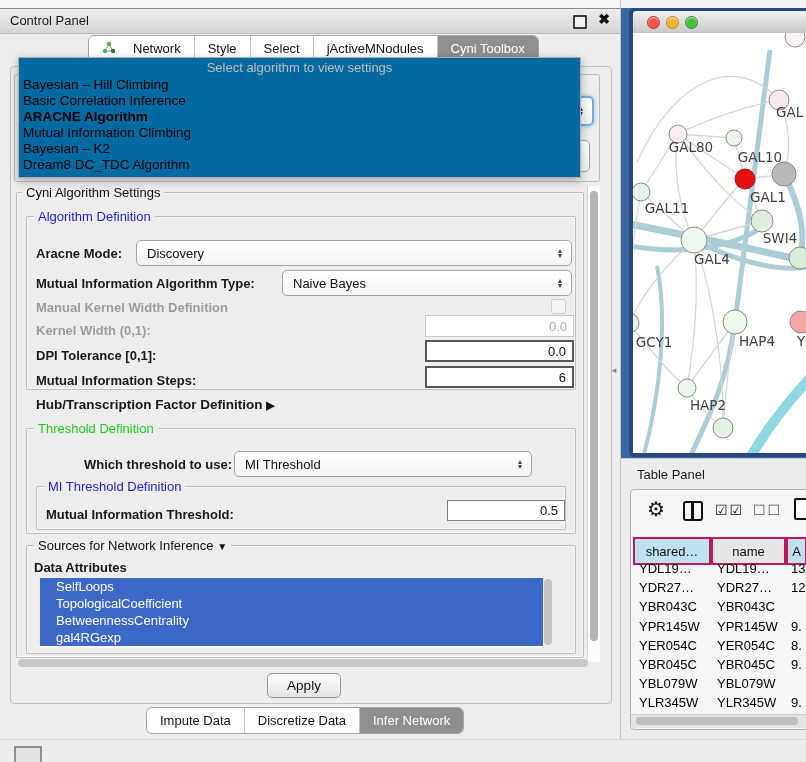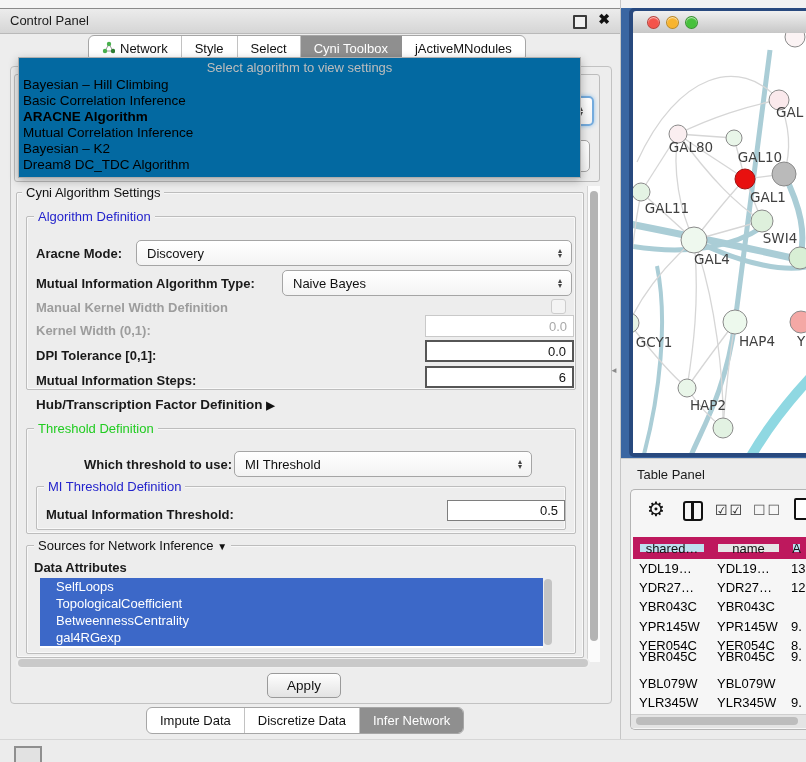--- a/index.html
+++ b/index.html
@@ -7,21 +7,21 @@
   .abs{position:absolute;}
   
   .control-panel{left:0;top:0;width:620px;height:739px;background:#ededed;border-right:1px solid #c6c6c6;}
   .top-strip{left:0;top:0;width:620px;height:8px;background:#f5f5f5;}
   .titlebar{left:0;top:8px;width:620px;height:24px;background:linear-gradient(#ececec,#d5d5d5);border-top:1px solid #8a8a8a;border-bottom:1px solid #b9b9b9;}
   .titlebar .wtitle{position:absolute;left:10px;top:4px;font-size:13px;color:#1b1b1b;}
   .float-ic{position:absolute;right:33px;top:6px;width:10px;height:10px;border:2px solid #3a3a3a;border-radius:1px;background:#f0f0f0;}
   .close-ic{position:absolute;right:10px;top:2px;font-size:14px;color:#111;font-weight:bold;cursor:default;}
   
   .tabbar{display:flex;height:25px;border:1px solid #a6a6a6;border-radius:6px;overflow:hidden;background:#fff;}
-  .tab{display:flex;align-items:center;gap:5px;padding:0 13px;font-size:13px;color:#111;border-right:1px solid #c2c2c2;white-space:nowrap;}
+  .tab{display:flex;align-items:center;gap:18px;padding:0 13px;font-size:13px;color:#111;border-right:1px solid #c2c2c2;white-space:nowrap;}
   .tab:last-child{border-right:none;}
   .tab.sel{background:var(--tab-sel);color:#fff;border-color:var(--tab-sel);}
   .toptabs{left:88px;top:35px;}
   .bottomtabs{left:146px;top:707px;}
   
   .content-border{left:10px;top:66px;width:600px;height:636px;border:1px solid #c2c2c2;border-radius:4px;background:#ededed;}
   .bg-group{left:14px;top:74px;width:584px;height:106px;border:1px solid #bcbcbc;border-radius:3px;}
   .combo{background:linear-gradient(#ffffff,#f3f3f3);border:1px solid #a5a5a5;border-radius:5px;font-size:13px;color:#111;display:flex;align-items:center;}
   .combo .cval{flex:1;padding-left:10px;overflow:hidden;white-space:nowrap;}
   .combo .stepper{width:14px;font-size:8px;line-height:5px;color:#444;text-align:center;padding-right:4px;}
@@ -70,21 +70,21 @@
   
   .tp-bar{left:621px;top:458px;width:185px;height:31px;background:#ececec;border-top:1px solid #cccccc;}
   .tp-bar .tptitle{position:absolute;left:16px;top:8px;font-size:13px;color:#1b1b1b;}
   .table-panel{left:630px;top:489px;width:176px;height:239px;background:#f6f6f6;border:1px solid #b4b4b4;border-right:none;border-radius:5px 0 0 5px;overflow:hidden;}
   .tp-toolbar{position:absolute;left:0;top:0;width:176px;height:44px;}
   .gear{position:absolute;left:16px;top:7px;font-size:20px;color:#111;}
   .colview{position:absolute;left:52px;top:11px;width:16px;height:16px;border:2.5px solid #111;border-radius:3px;}
   .colview .mid{position:absolute;left:6px;top:0;width:2.5px;height:16px;background:#111;}
   .checkset{position:absolute;top:12px;font-size:14px;color:#222;letter-spacing:2px;}
   .fnicon{position:absolute;left:163px;top:8px;width:13px;height:18px;border:2.5px solid #111;border-radius:2px;background:#fff;}
-  .thead{position:absolute;top:47px;height:22px;font-size:13px;color:#111;display:flex;align-items:center;justify-content:center;border:7px solid #be185d;box-sizing:border-box;}
+  .thead{position:absolute;top:47px;height:28px;font-size:13px;color:#111;display:flex;align-items:center;justify-content:center;border:2px solid #be185d;box-sizing:border-box;}
   .trow{position:absolute;height:19.2px;font-size:13px;color:#000;white-space:nowrap;}
   .trow span{position:absolute;top:1px;}
   .tp-hscroll{position:absolute;left:0px;top:224px;width:176px;height:13px;background:#e4e4e4;border-top:1px solid #cfcfcf;}
   .tp-hscroll .thumb{position:absolute;left:5px;top:2px;width:162px;height:8px;background:#bdbdbd;border-radius:4px;}
   svg text{font-family:"DejaVu Sans","Liberation Sans",sans-serif;}
 </style>
 </head>
 <body>
 
 <div id="page">
@@ -109,46 +109,46 @@
             <circle cx="11" cy="10" r="2.2" fill="#2e7d33"></circle>
           </svg></span>
         <span>Network</span>
       </div>
       <div class="tab">
         <span>Style</span>
       </div>
       <div class="tab">
         <span>Select</span>
       </div>
+      <div class="tab">
+        <span>jActiveMNodules</span>
+      </div>
       <div class="tab sel">
         <span>Cyni Toolbox</span>
-      </div>
-      <div class="tab">
-        <span>jActiveMNodules</span>
       </div>
     </div>
 
   <div class="abs content-border"></div>
   <div class="abs bg-group"></div>
   <div class="abs combo bg-combo-foc">
     <span class="cval"></span>
       <span class="stepper">▴<br>▾</span>
   </div>
   <div class="abs combo bg-combo2">
     <span class="cval" style="color:#8a8a8a">gal-filtered sif default node</span>
     <span class="stepper">▴<br>▾</span>
   </div>
 
   <div class="abs dropdown">
     <div class="ph">Select algorithm to view settings</div>
     <div id="dd-items">
         <div class="dd-item">Bayesian – Hill Climbing</div>
         <div class="dd-item">Basic Correlation Inference</div>
         <div class="dd-item sel">ARACNE Algorithm</div>
-        <div class="dd-item">Mutual Correlation Inference</div>
+        <div class="dd-item">Mutual Information Climbing</div>
         <div class="dd-item">Bayesian – K2</div>
         <div class="dd-item">Dream8 DC_TDC Algorithm</div>
       </div>
   </div>
 
   <div class="abs vscroll">
       <div class="thumb"></div>
     </div>
   <div class="abs hscroll">
       <div class="thumb"></div>
@@ -342,21 +342,21 @@
         <div class="trow" style="left: 0px; top: 127.6px; width: 176px;">
           <span style="left: 8px;">YPR145W</span>
           <span style="left: 86px;">YPR145W</span>
           <span style="left: 160px;">9.</span>
         </div>
         <div class="trow" style="left: 0px; top: 146.8px; width: 176px;">
           <span style="left: 8px;">YER054C</span>
           <span style="left: 86px;">YER054C</span>
           <span style="left: 160px;">8.</span>
         </div>
-        <div class="trow" style="left: 0px; top: 158px; width: 176px;">
+        <div class="trow" style="left: 0px; top: 166px; width: 176px;">
           <span style="left: 8px;">YBR045C</span>
           <span style="left: 86px;">YBR045C</span>
           <span style="left: 160px;">9.</span>
         </div>
         <div class="trow" style="left: 0px; top: 185.2px; width: 176px;">
           <span style="left: 8px;">YBL079W</span>
           <span style="left: 86px;">YBL079W</span>
           <span style="left: 160px;"></span>
         </div>
         <div class="trow" style="left: 0px; top: 204.4px; width: 176px;">

